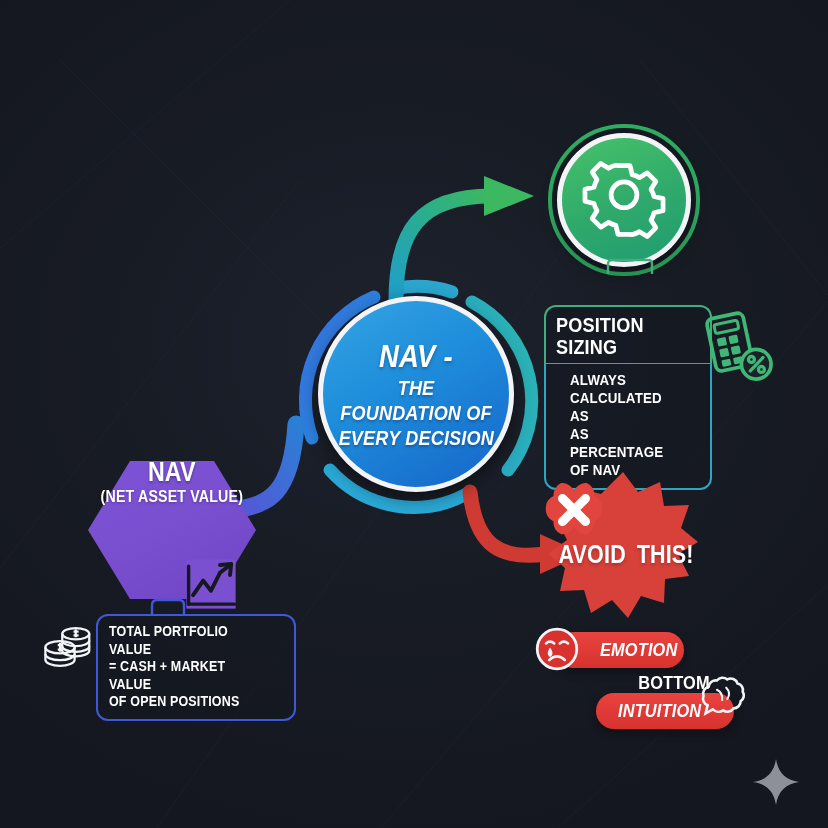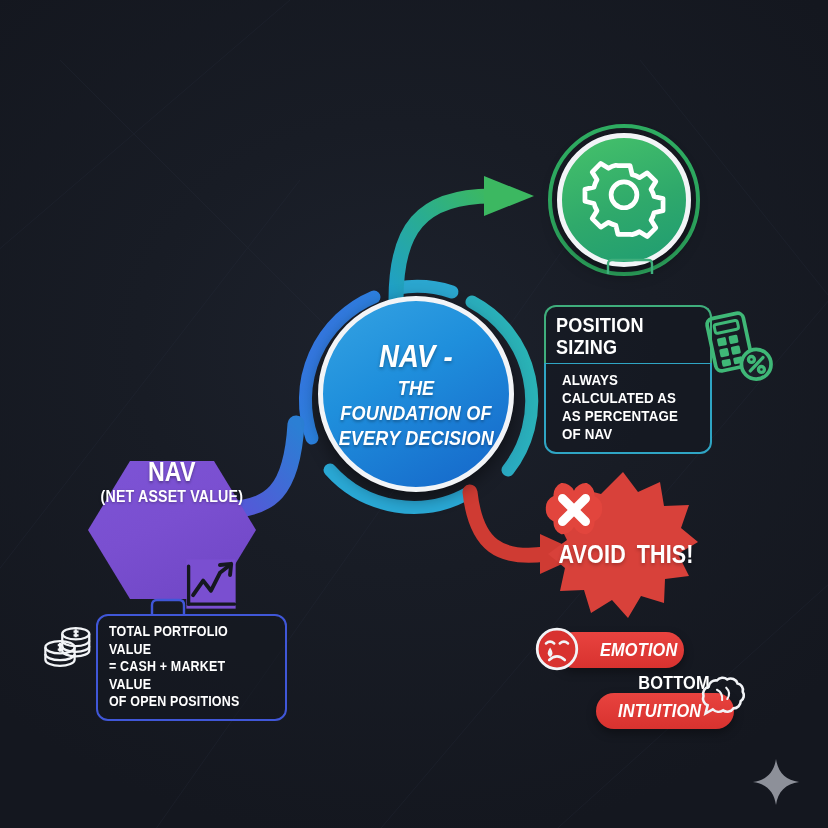--- a/index.html
+++ b/index.html
@@ -85,21 +85,21 @@
     padding: 7px 10px 5px 10px;
     background: rgba(20,24,32,.55);
     margin-top: 35px;
   }
   #ps-head-text { color: #fff; font-size: 21px; line-height: 22px; display:block; }
   #ps-body {
     position: relative;
     border: 2px solid #2fa5c4;
     border-top: 1px solid #2fa5c4;
     border-radius: 0 0 12px 12px;
-    padding: 7px 10px 9px 16px;
+    padding: 7px 10px 9px 24px;
     background: rgba(20,24,32,.55);
   }
   .ps-line { color: #fff; font-size: 15.5px; line-height: 18px; display:block; }
   #ps-stem { left: 606px; top: 258px; width: 48px; height: 16px; }
 
   
   #hex-node { left: 88px; top: 458px; width: 168px; height: 144px; }
   #hex-shape {
     position:absolute; inset:0;
     background: linear-gradient(155deg, #7d54d6 0%, #7a4fd0 45%, #6e45c4 100%);
@@ -118,21 +118,21 @@
     align-items:center; justify-content:flex-start; text-align:center;
   }
   #hex-title { color:#fff; font-size: 27px; line-height: 28px; text-shadow: 0 2px 3px rgba(0,0,0,.3); }
   #hex-sub { color:#fff; font-size: 16.5px; line-height: 20px; text-shadow: 0 1px 3px rgba(0,0,0,.3); }
 
   
   #pf-box {
     left: 96px; top: 614px; width: 174px;
     border: 2px solid #4057d8;
     border-radius: 12px;
-    padding: 7px 2px 8px 11px;
+    padding: 7px 11px 8px 11px;
     background: rgba(20,24,32,.5);
   }
   .pf-line { color:#fff; font-size: 14.5px; line-height: 17.5px; display:block; }
   #pf-stem { left: 150px; top: 598px; width: 36px; height: 18px; }
 
   
   #burst-wrap { left: 548px; top: 472px; width: 150px; height: 152px; }
   #burst-text {
     position:absolute; inset:0;
     display:flex; flex-direction:row;

